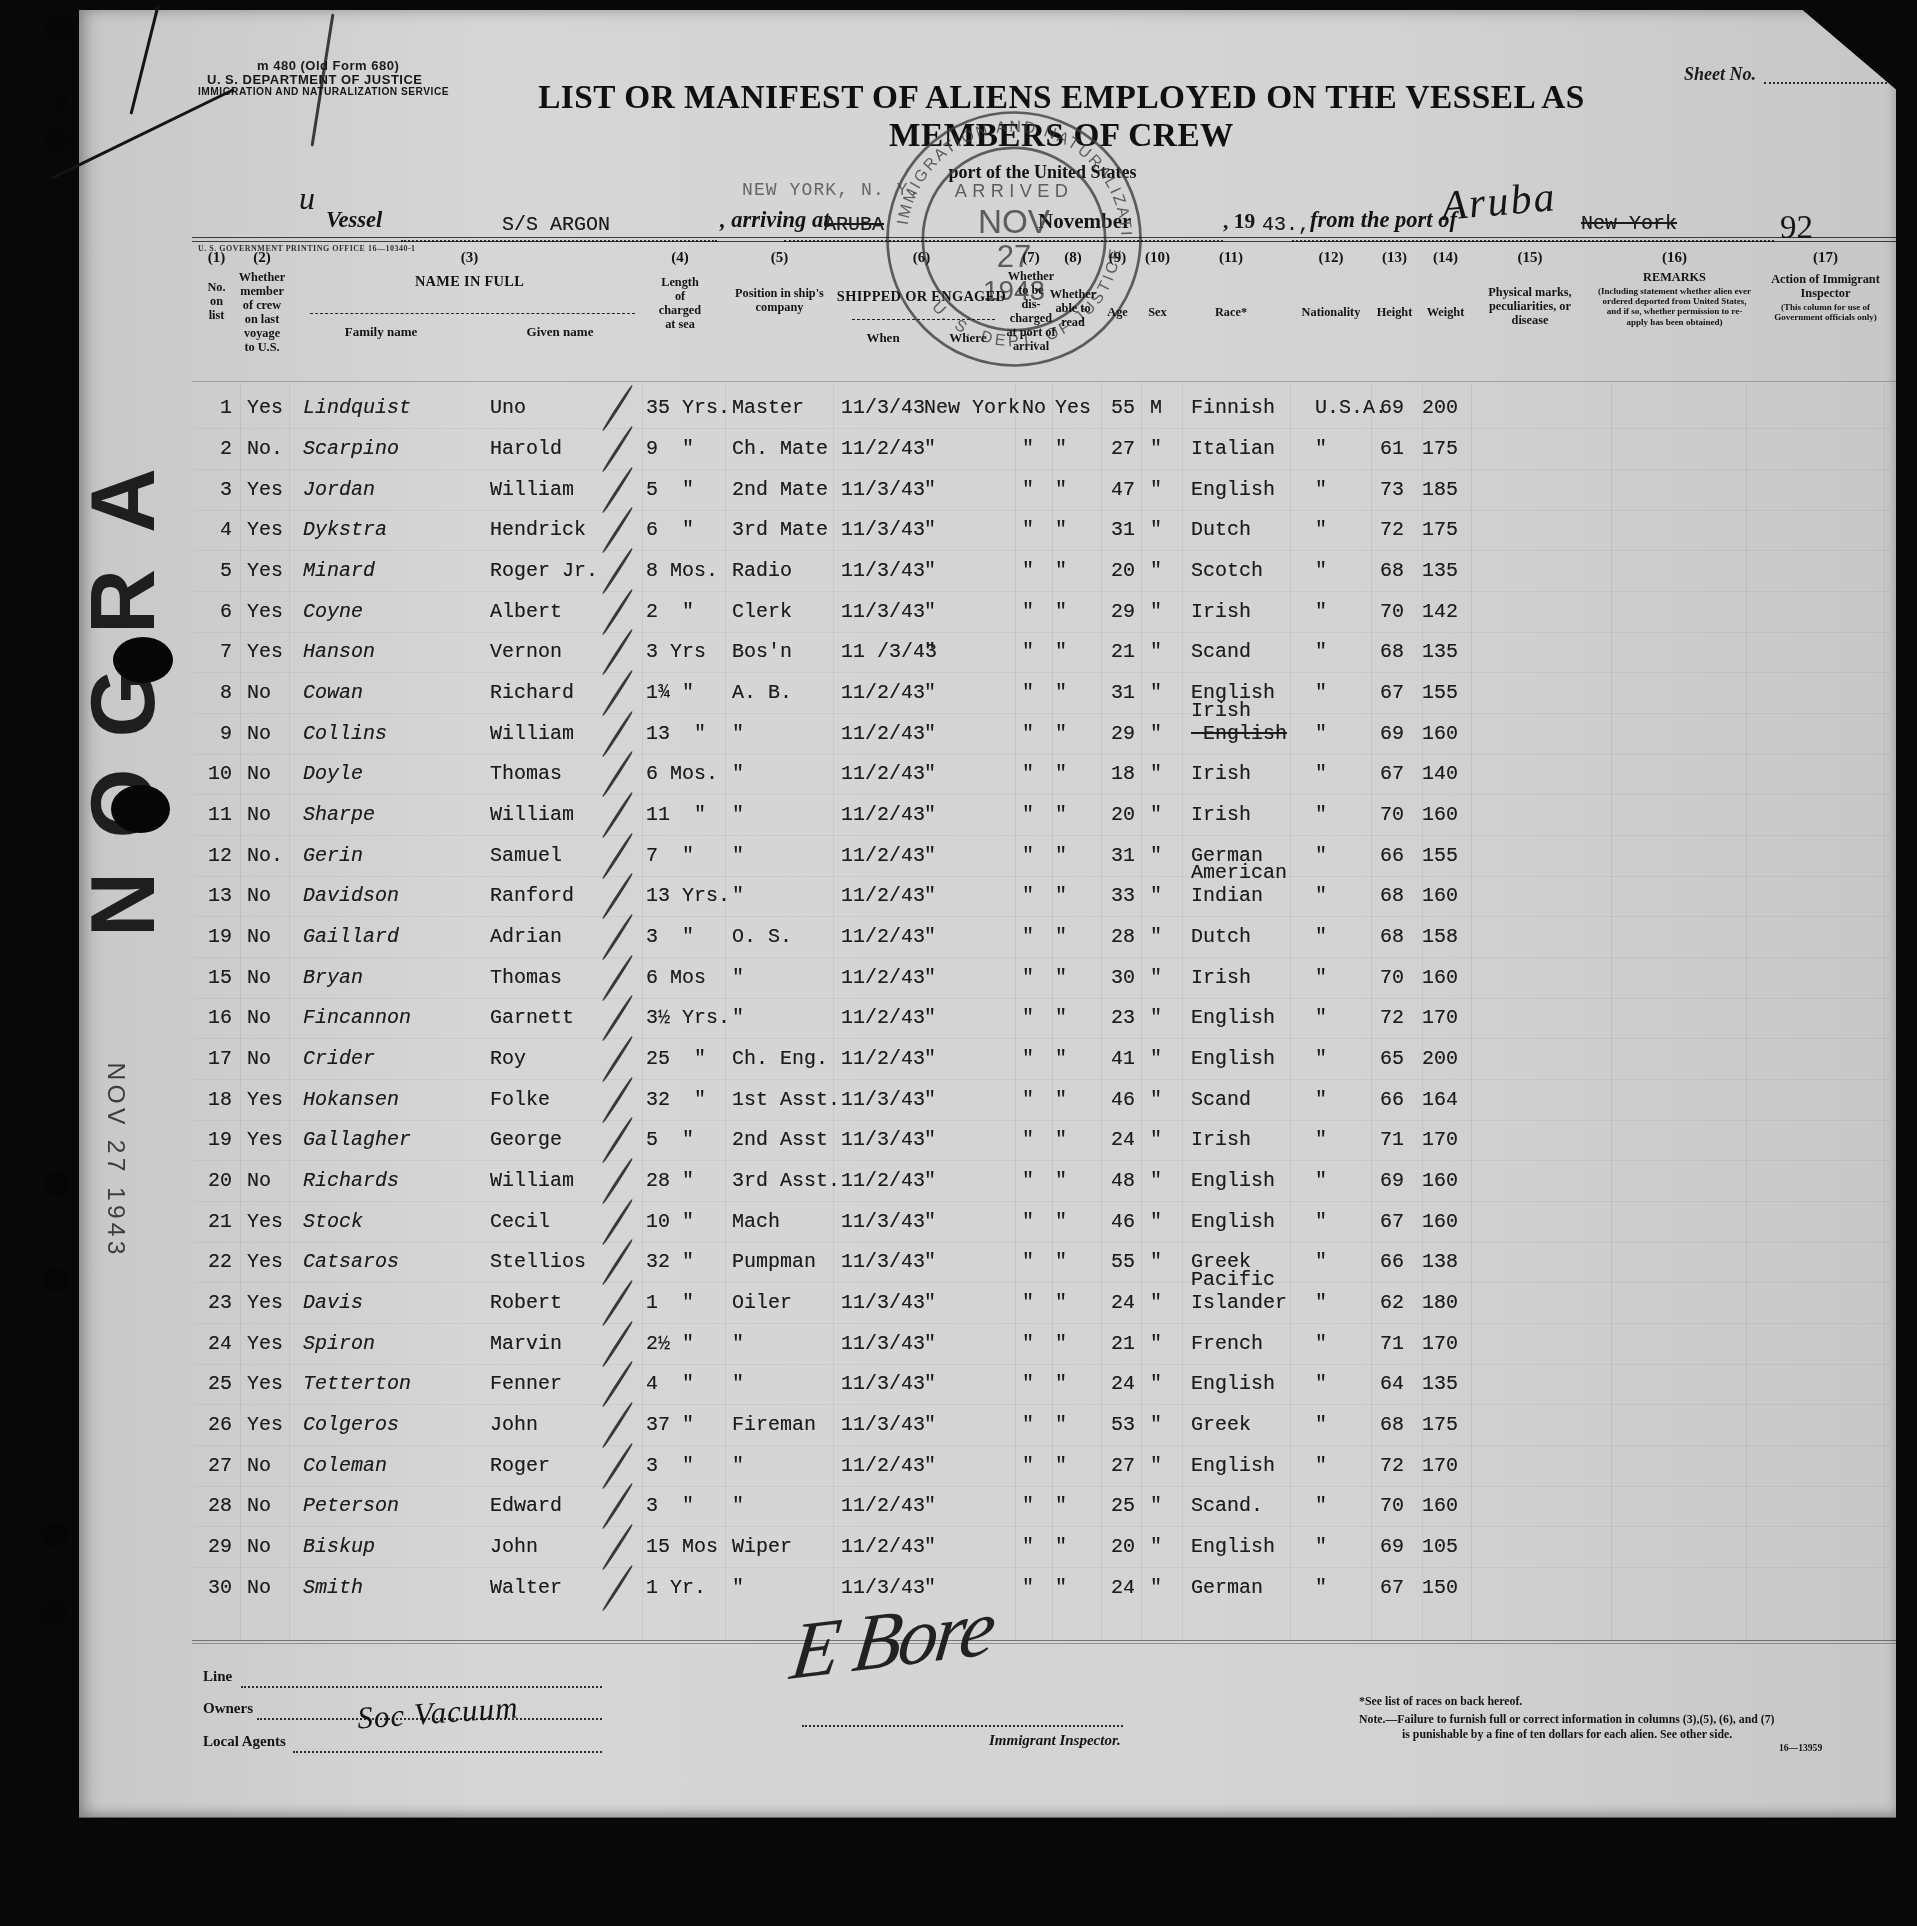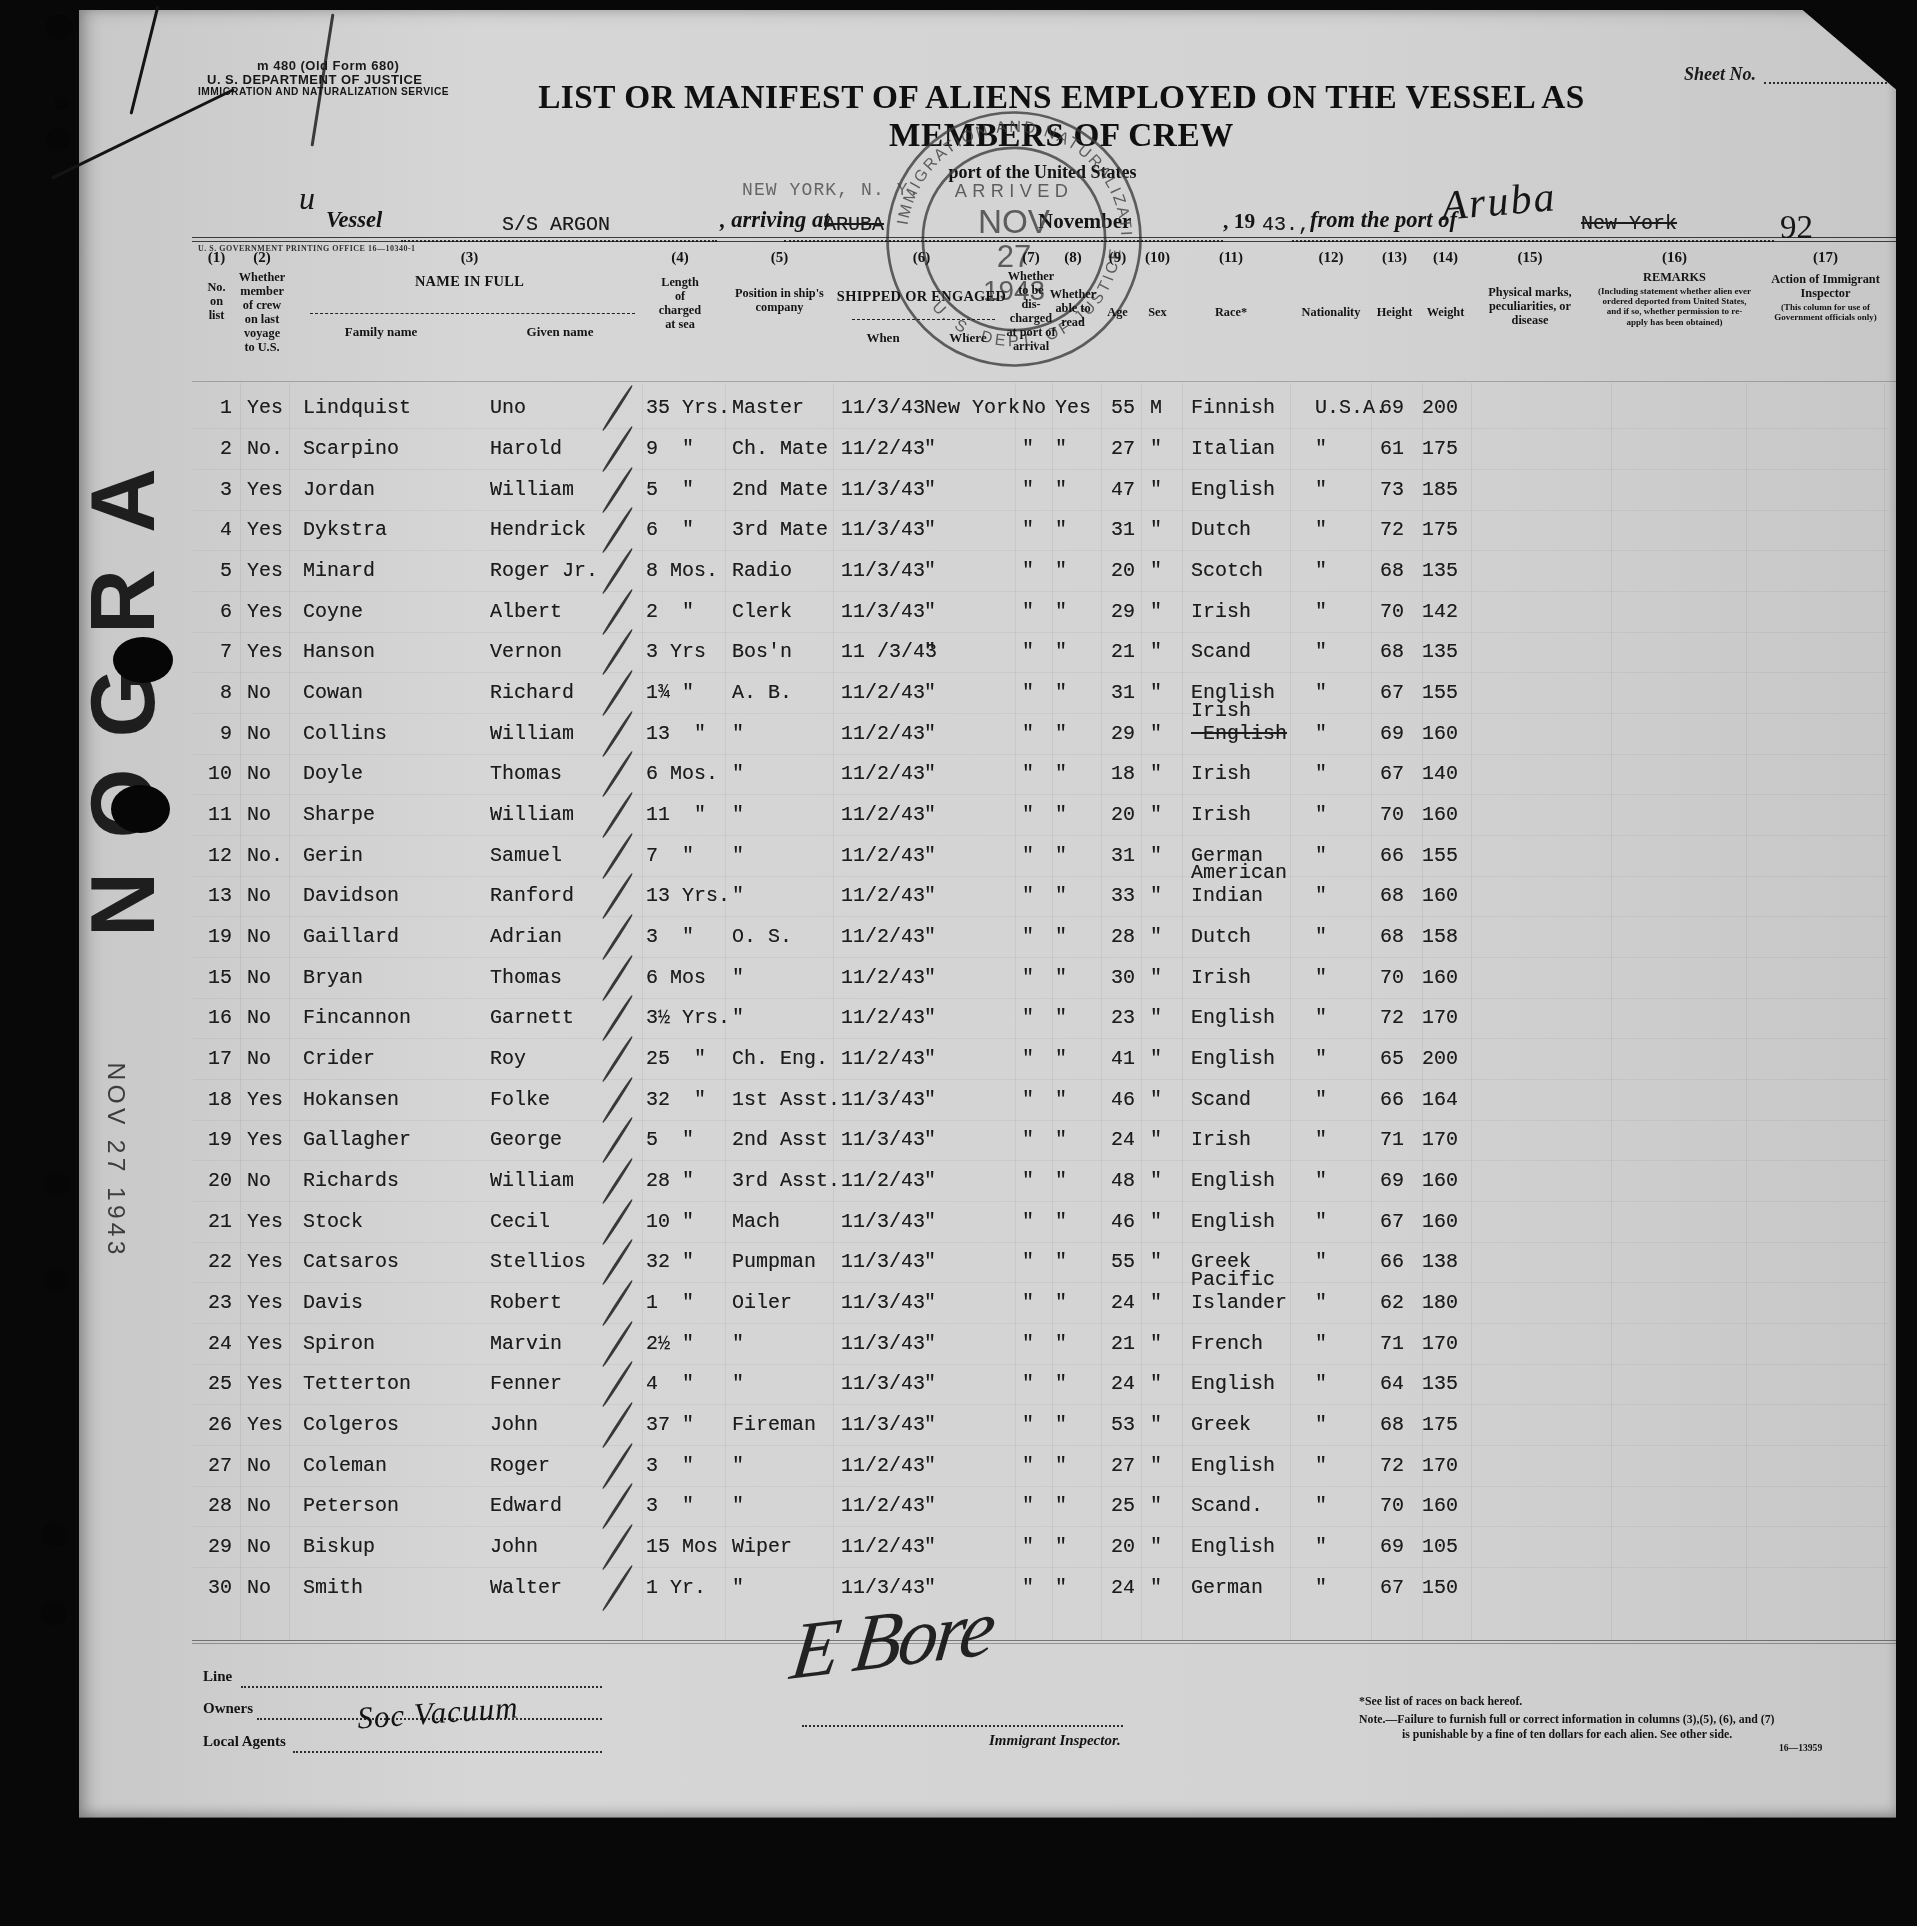--- a/index.html
+++ b/index.html
@@ -37,21 +37,21 @@
   .clabel{font:bold 12.3px/14px "Liberation Serif",serif;white-space:pre-line;}
   .clabel.big{font:bold 14.4px/16px "Liberation Serif",serif;letter-spacing:0.3px;}
   .subnote{font:bold 9px/10.2px "Liberation Serif",serif;white-space:pre-line;margin-top:2.1px;}
   .subname{position:absolute;font:bold 13px "Liberation Serif",serif;color:#141414;transform:translateX(-50%);}
   .dashrule{position:absolute;border-bottom:1.6px dashed #222;height:0;}
   
   .row{position:absolute;left:0;width:100%;height:41px;}
   .cell{position:absolute;top:0;font:20px "Liberation Mono",monospace;color:#1c1c1c;white-space:pre;text-shadow:0 0 0.5px rgba(25,25,25,.5);}
   .c-no{left:172px;width:28px;text-align:right;}
   .c-member{left:215px;}
-  .c-family{left:271px;}
+  .c-family{left:271px;font-style:italic;}
   .c-given{left:458px;}
   .c-service{left:614px;}
   .c-position{left:700px;}
   .c-when{left:809px;}
   .c-where{left:892px;}
   .c-discharge{left:990px;}
   .c-read{left:1023px;}
   .c-age{left:1073px;width:30px;text-align:right;}
   .c-sex{left:1118px;}
   .c-race{left:1159px;}

